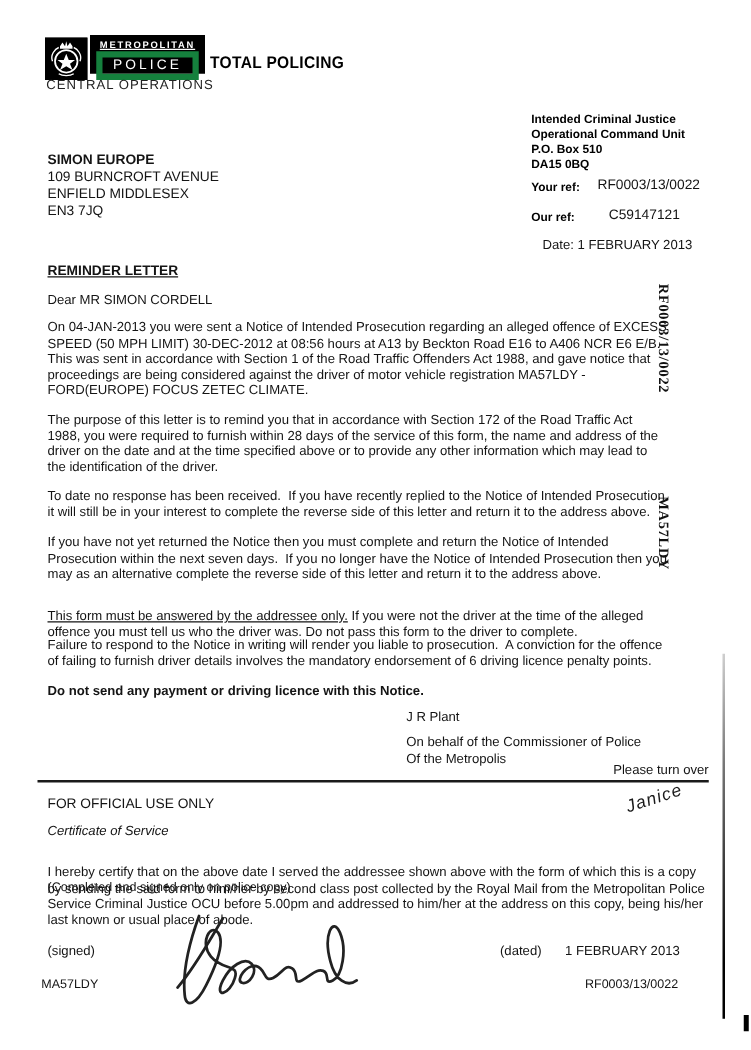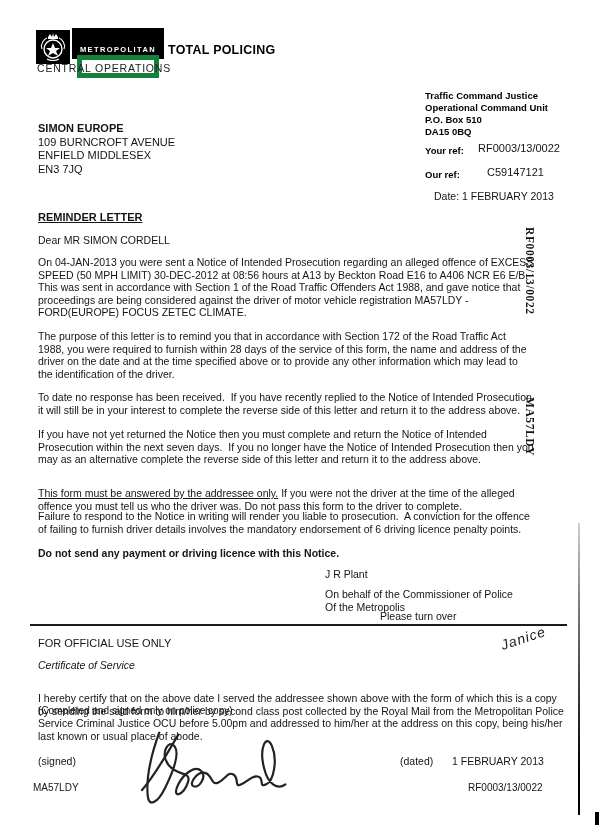--- a/index.html
+++ b/index.html
@@ -5,21 +5,21 @@
   html,body{margin:0;padding:0;background:#e8e8e8;}
   .page{
     position:relative;width:601px;height:840px;background:#ffffff;
     font-family:"Liberation Sans",sans-serif;color:#141414;overflow:hidden;
     margin:0 auto;
   }
   .abs{position:absolute;}
   
   .crest-box{left:36px;top:30px;width:34px;height:34px;background:#000;}
   .police-box{left:72px;top:28px;width:92px;height:31px;background:#000;color:#fff;text-align:center;}
-  .police-line1{font-size:7.5px;font-weight:bold;letter-spacing:1.4px;margin-top:17px;}
+  .police-line1{font-size:7.5px;font-weight:bold;letter-spacing:1.4px;margin-top:3px;text-decoration:underline;}
   .police-line2{border:5px solid #15803d;margin:1px 5px 0 5px;font-size:11px;font-weight:normal;letter-spacing:2.5px;padding:0 0 1px 0;}
   .tagline{left:168px;top:42px;font-size:13.5px;font-weight:bold;letter-spacing:.3px;color:#000;transform:scaleX(.92);transform-origin:left;}
   .department{left:37px;top:62px;font-size:10.5px;letter-spacing:.8px;color:#222;}
   
   .unit-block{left:425px;top:90px;font-size:9.5px;font-weight:bold;line-height:12px;color:#000;}
   .ref-label{font-size:9.5px;font-weight:bold;color:#000;}
   .ref-value{font-size:11px;}
   .date-line{left:434px;top:190px;font-size:10.5px;}
   
   .recipient{left:38px;top:122px;font-size:11px;line-height:13.5px;}
@@ -27,21 +27,21 @@
   
   .letter-title{left:38px;top:211px;font-size:11px;font-weight:bold;text-decoration:underline;}
   .salutation{left:38px;top:234px;font-size:10.5px;}
   .para{left:38px;width:496px;font-size:10.5px;line-height:12.5px;white-space:pre-wrap;}
   .p1{top:256px;} .p2{top:330px;} .p3{top:391px;} .p4{top:428px;}
   .p5{top:473px;margin-top:14px;} .p6{top:510px;}
   .ul{text-decoration:underline;}
   .bold-notice{left:38px;top:547px;font-size:10.5px;font-weight:bold;}
   .signatory{left:325px;top:568px;font-size:10.5px;}
   .behalf{left:325px;top:588px;font-size:10.5px;line-height:13px;}
-  .turn-over{left:380px;top:610px;width:187px;font-size:10.5px;}
+  .turn-over{left:380px;top:610px;width:187px;text-align:right;font-size:10.5px;}
   .rule{left:30px;top:624px;width:537px;height:2px;background:#1a1a1a;}
   
   .official-title{left:38px;top:637px;font-size:11px;}
   .cert-title{left:38px;top:659px;font-size:10.5px;font-style:italic;}
   .cert-sub{left:38px;top:705px;font-size:10px;}
   .cert-body{left:38px;top:692px;width:527px;font-size:10.5px;line-height:12.5px;white-space:pre-wrap;}
   .signed-label{left:38px;top:755px;font-size:10.5px;}
   .dated-label{left:400px;top:755px;font-size:10.5px;}
   .dated-value{left:452px;top:755px;font-size:10.5px;}
   .footer-left{left:33px;top:782px;font-size:10px;}
@@ -73,21 +73,21 @@
     </svg>
   </div>
   <div class="abs police-box">
     <div class="police-line1">METROPOLITAN</div>
     <div class="police-line2">POLICE</div>
   </div>
   <div class="abs tagline">TOTAL POLICING</div>
   <div class="abs department">CENTRAL OPERATIONS</div>
 
   <div class="abs unit-block">
-    <div>Traffic Command Justice</div>
+    <div>Intended Criminal Justice</div>
     <div>Operational Command Unit</div>
     <div>P.O. Box 510</div>
     <div>DA15 0BQ</div>
   </div>
   <div class="abs ref-label" style="left:425px;top:145px;">Your ref:</div>
   <div class="abs ref-value" style="left:478px;top:142px;">RF0003/13/0022</div>
   <div class="abs ref-label" style="left:425px;top:169px;">Our ref:</div>
   <div class="abs ref-value" style="left:487px;top:166px;">C59147121</div>
   <div class="abs date-line">Date: 1 FEBRUARY 2013</div>
 

